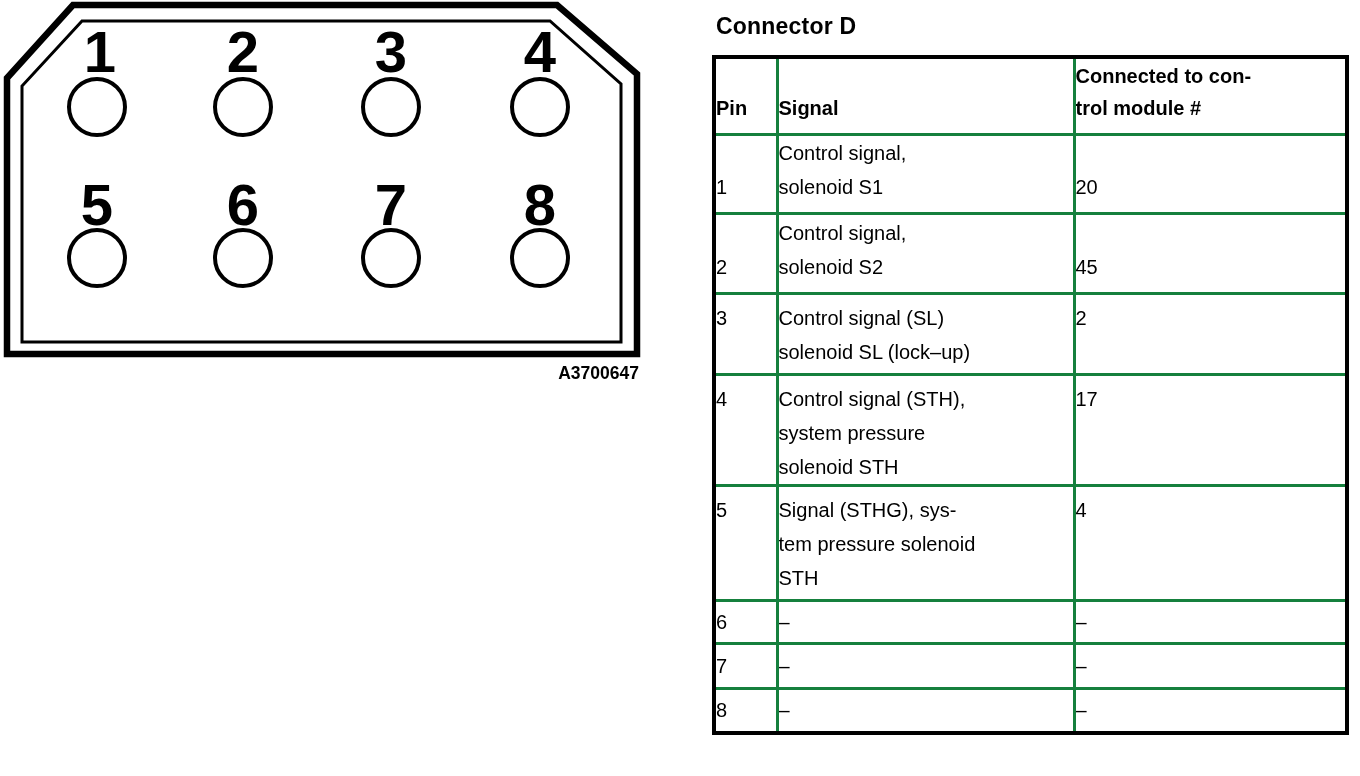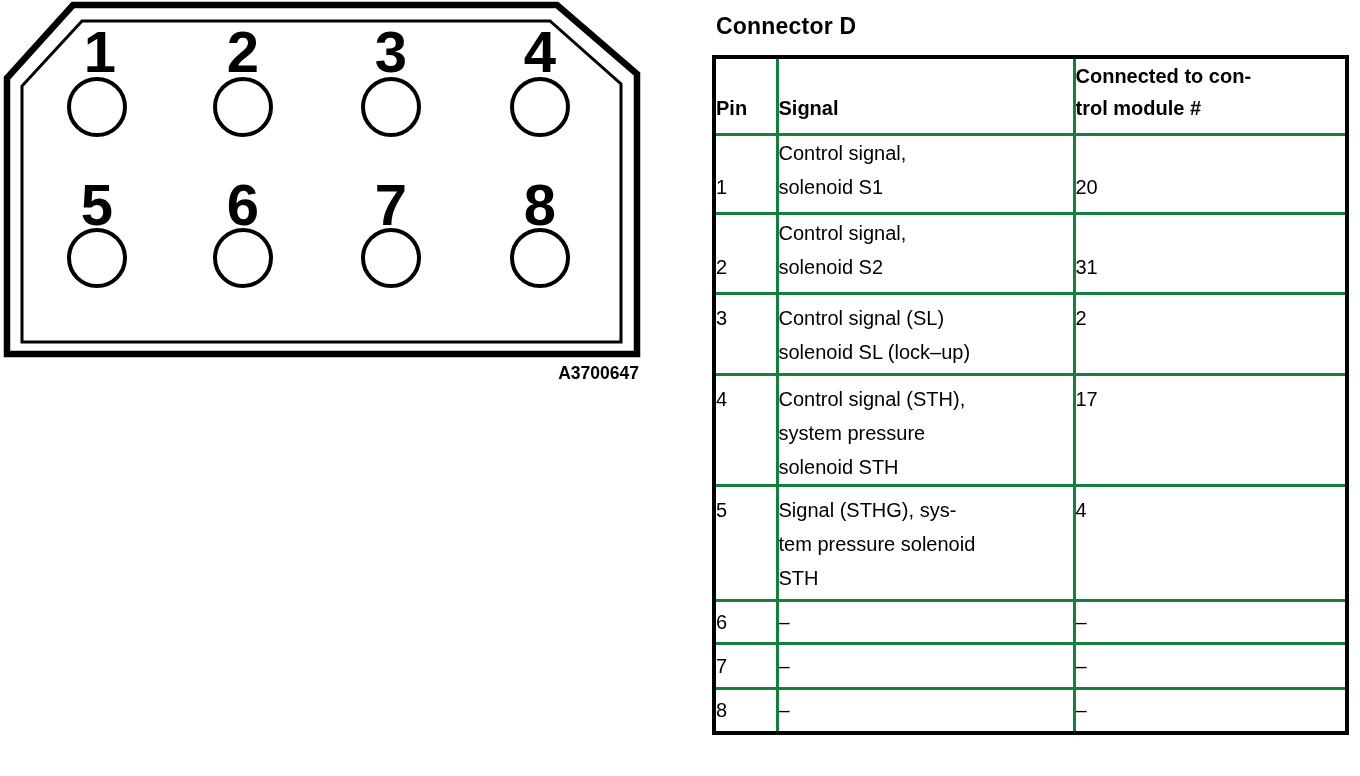--- a/index.html
+++ b/index.html
@@ -133,21 +133,21 @@
     <tr class="va-bottom" style="height:79px">
       <td class="pin">1</td>
       <td class="signal">Control signal,
 solenoid S1</td>
       <td class="module">20</td>
     </tr>
     <tr class="va-bottom" style="height:80px">
       <td class="pin">2</td>
       <td class="signal">Control signal,
 solenoid S2</td>
-      <td class="module">31</td>
+      <td class="module">45</td>
     </tr>
     <tr class="va-top" style="height:81px">
       <td class="pin">3</td>
       <td class="signal">Control signal (SL)
 solenoid SL (lock–up)</td>
       <td class="module">2</td>
     </tr>
     <tr class="va-top" style="height:111px">
       <td class="pin">4</td>
       <td class="signal">Control signal (STH),

